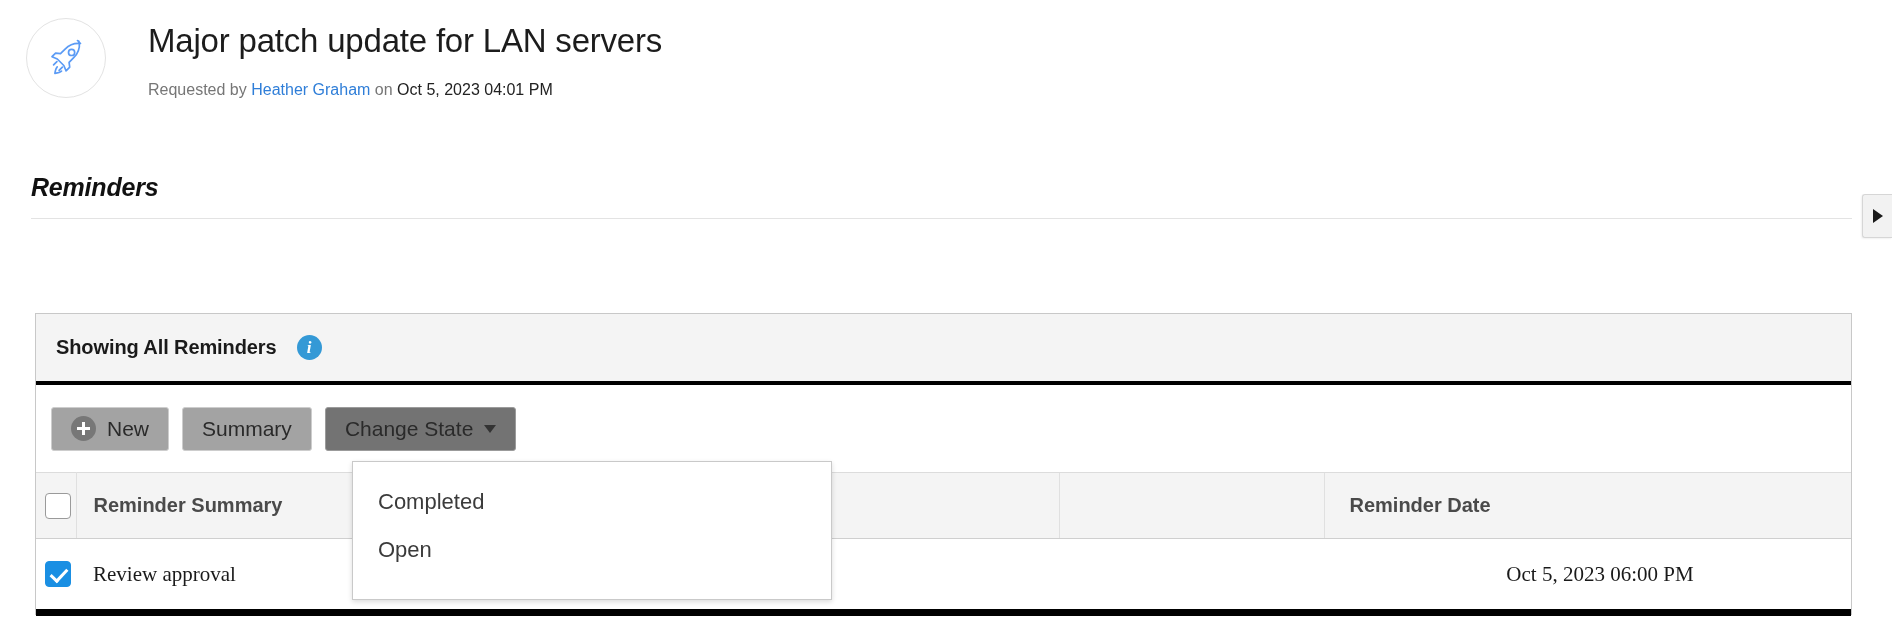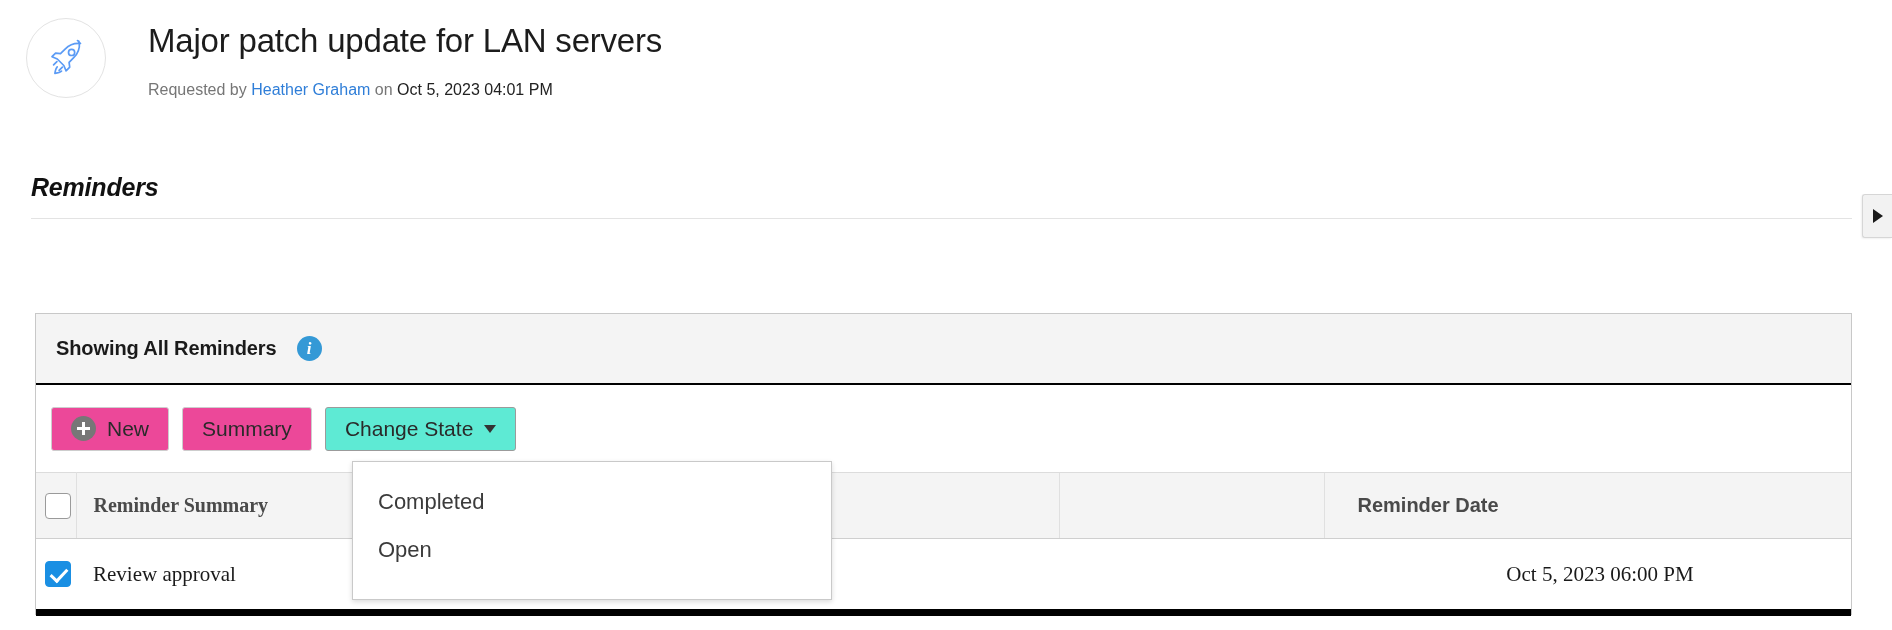--- a/index.html
+++ b/index.html
@@ -59,45 +59,45 @@
     border-top: 7px solid transparent;
     border-bottom: 7px solid transparent;
   }
 
   
   .panel {
     position: absolute; left: 35px; top: 313px; width: 1817px; height: 302px;
     border: 1px solid #c8c8c8; background: #fff;
   }
   .panel-head {
-    height: 71px; background: #f4f4f4; border-bottom: 2px solid #000000;
+    height: 71px; background: #f4f4f4; border-bottom: 4px solid #000000;
     display: flex; align-items: center; padding-left: 20px;
   }
   .panel-head-label {
     font-size: 20px; font-weight: bold; color: #1a1a1a; letter-spacing: -0.1px;
   }
   .info-icon {
     margin-left: 20px; width: 25px; height: 25px; border-radius: 50%;
     background: #3499d6; color: #fff; display: flex;
     align-items: center; justify-content: center;
     font-family: "Liberation Serif", serif;
     font-style: italic; font-weight: bold; font-size: 17px; line-height: 1;
   }
 
   .toolbar {
     height: 87px; background: #fff; display: flex; align-items: center;
     padding-left: 15px; gap: 13px;
   }
   .btn {
-    height: 44px; background: #ec4899; border: 1px solid #cdcdcd;
+    height: 44px; background: #a3a3a3; border: 1px solid #cdcdcd;
     border-radius: 3px; display: inline-flex; align-items: center;
     justify-content: center; gap: 11px; padding: 0 19px;
     font-size: 21px; color: #2a2a2a; cursor: pointer; white-space: nowrap;
   }
-  .btn.active { background: #5eead4; border-color: #9b9b9b; }
+  .btn.active { background: #737373; border-color: #9b9b9b; }
   .plus-circle {
     width: 25px; height: 25px; border-radius: 50%; background: #777;
     position: relative; flex: none;
   }
   .plus-circle::before, .plus-circle::after {
     content: ""; position: absolute; background: #fff;
   }
   .plus-circle::before { left: 6px; top: 11px; width: 13px; height: 3px; }
   .plus-circle::after { left: 11px; top: 6px; width: 3px; height: 13px; }
   .caret-down {
@@ -109,23 +109,23 @@
 
   
   .tbl { width: 100%; border-collapse: collapse; table-layout: fixed; }
   .tbl thead th {
     background: #f4f4f4; border-top: 1px solid #dcdcdc;
     border-bottom: 1px solid #cfcfcf;
     height: 66px; text-align: left; font-size: 20px; font-weight: bold;
     color: #4a4a4a; padding: 0;
   }
   .tbl thead th.c-check { width: 40px; padding-left: 9px; border-right: 1px solid #e0e0e0; }
-  .tbl thead th.c-sum   { padding-left: 17px; font-family: Liberation Serif, serif; }
+  .tbl thead th.c-sum   { padding-left: 17px; }
   .tbl thead th.c-mid   { width: 265px; border-left: 1px solid #e0e0e0; }
-  .tbl thead th.c-date  { width: 527px; padding-left: 33px; border-left: 1px solid #e0e0e0; margin-left: 12px; }
+  .tbl thead th.c-date  { width: 527px; padding-left: 25px; border-left: 1px solid #e0e0e0; margin-left: 12px; }
   .tbl tbody td {
     height: 74px; font-size: 21px; color: #1a1a1a; padding: 0;
     border-bottom: 7px solid #000000; background: #fff; font-family: Liberation Serif, serif;
   }
   .tbl tbody td.c-check { padding-left: 9px; }
   .tbl tbody td.c-sum   { padding-left: 17px; }
   .tbl tbody td.c-date  { padding-left: 25px; text-align: center; }
 
   .cb {
     width: 26px; height: 26px; border-radius: 4px;

